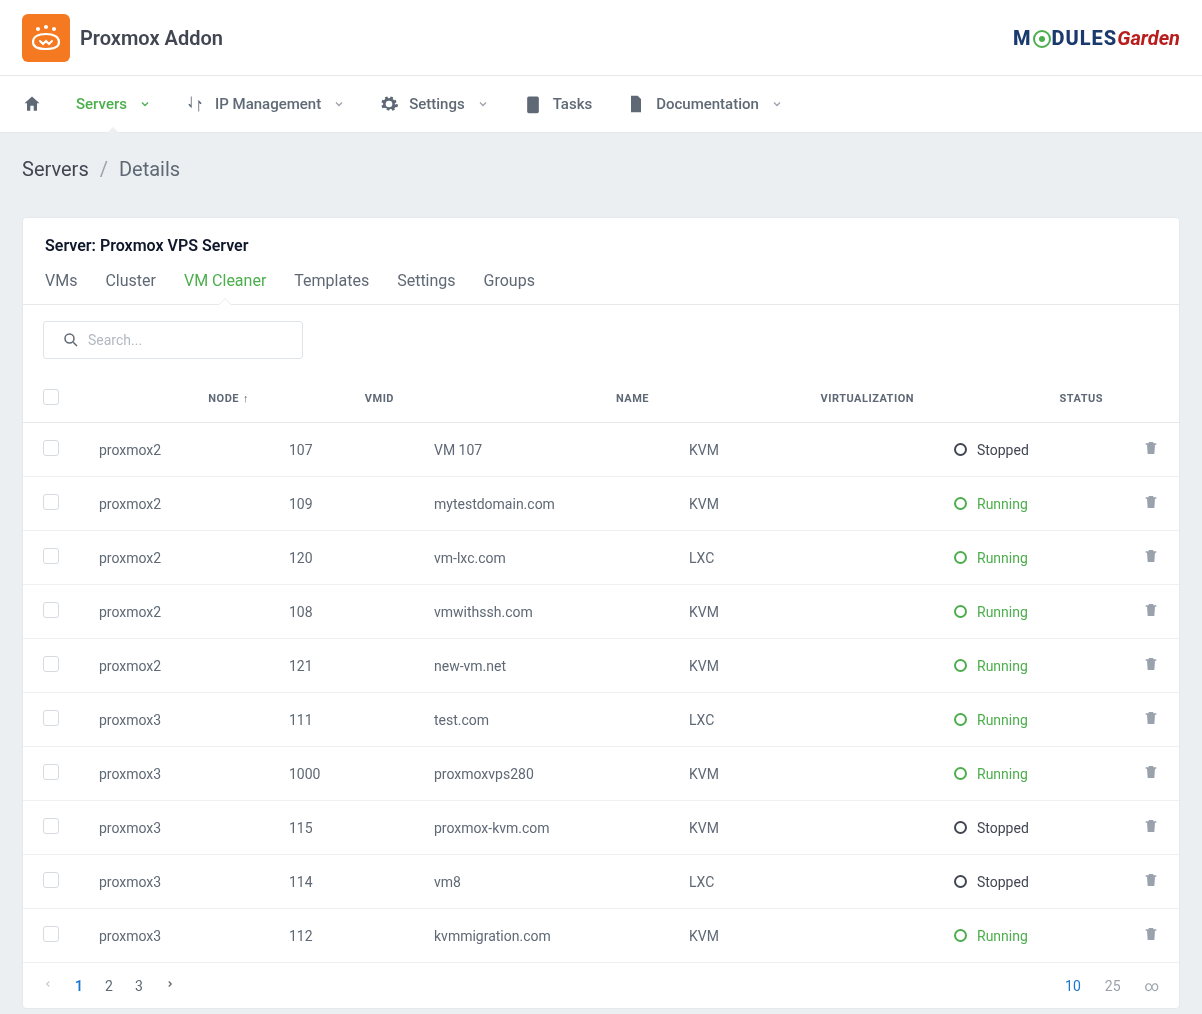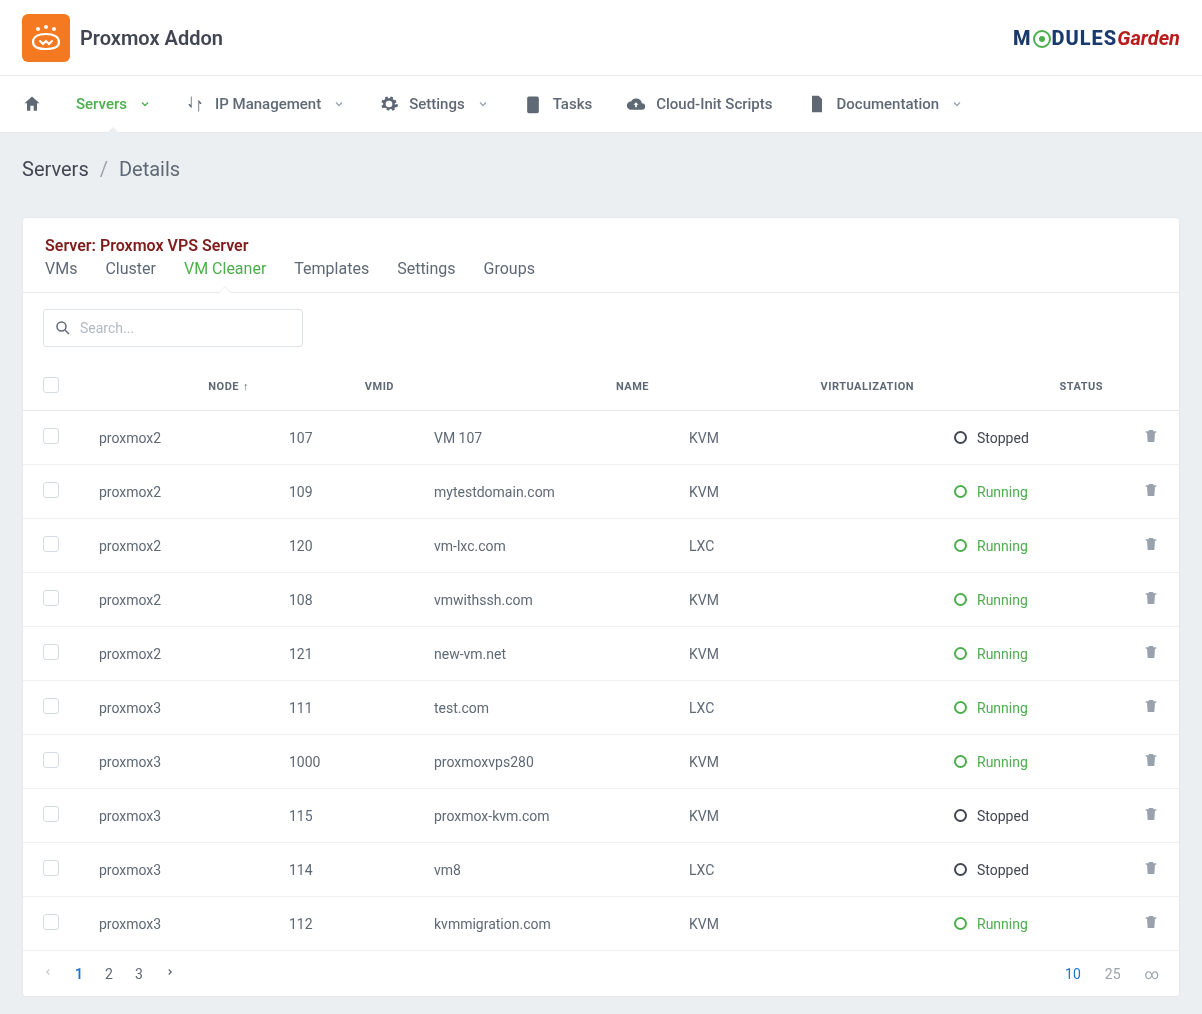--- a/index.html
+++ b/index.html
@@ -19,27 +19,27 @@
   .nav-item.active::after{content:"";position:absolute;bottom:-1px;left:50%;transform:translateX(-50%);width:0;height:0;border-left:6px solid transparent;border-right:6px solid transparent;border-bottom:6px solid #eceff1}
   .nav-item .lbl{font-weight:500;font-size:15px}
   .icon{display:inline-flex;align-items:center;justify-content:center}
   .chev{margin-left:2px}
   .page{padding:24px 22px}
   .breadcrumb{font-size:20px;color:#414652;margin-bottom:36px}
   .breadcrumb .sep{color:#9aa3ad;margin:0 6px}
   .breadcrumb .cur{color:#5f6975}
   .card{background:#fff;border:1px solid #e5e9ec;border-radius:4px}
   .card-header{padding:18px 22px 0 22px}
-  .card-title{font-size:16px;font-weight:600;color:#7f1d1d;margin-bottom:4px}
+  .card-title{font-size:16px;font-weight:600;color:#0f172a;margin-bottom:16px}
   .tabs{display:flex;gap:28px;border-bottom:1px solid #e5e9ec;padding:0 22px}
   .tab{padding:0 0 14px 0;color:#5f6975;cursor:pointer;font-size:16px;position:relative}
   .tab.active{color:#4cae4c}
   .tab.active::after{content:"";position:absolute;bottom:-1px;left:50%;transform:translateX(-50%);width:0;height:0;border-left:6px solid transparent;border-right:6px solid transparent;border-bottom:6px solid #fff;filter:drop-shadow(0 -1px 0 #e5e9ec)}
   .toolbar{padding:16px 20px}
-  .search{display:flex;align-items:center;border:1px solid #dfe4e8;border-radius:3px;height:38px;width:260px;padding:0 10px;gap:8px;color:#9aa3ad}
+  .search{display:flex;align-items:center;border:1px solid #dfe4e8;border-radius:3px;height:38px;width:260px;padding:0 18px;gap:8px;color:#9aa3ad}
   .search input{border:none;outline:none;flex:1;font-size:14px;color:#414652}
   .search input::placeholder{color:#b2b9c1}
   table{width:100%;border-collapse:collapse}
   thead th{text-align:right;font-size:11px;letter-spacing:.5px;color:#5f6975;font-weight:700;padding:14px 20px;border-bottom:1px solid #e5e9ec;text-transform:uppercase}
   tbody td{padding:16px 20px;border-bottom:1px solid #eef1f3;color:#5f6975;font-size:14px;vertical-align:middle}
   .chk{width:16px;height:16px;border:1px solid #d5dbe0;border-radius:3px;display:inline-block;background:#fff;cursor:pointer}
   .col-chk{width:46px}
   .status{display:flex;align-items:center;gap:10px}
   .status .ring{width:13px;height:13px;border:2px solid;border-radius:50%}
   .status.running{color:#4cae4c}
@@ -133,28 +133,20 @@
       <span class="icon">
         <svg width="20" height="20" viewBox="0 0 24 24" fill="#5f6975">
           <path d="M7 3h10a2 2 0 012 2v16a2 2 0 01-2 2H7a2 2 0 01-2-2V5a2 2 0 012-2zm2 5h6v2H9zm0 4h6v2H9z"></path>
         </svg>
       </span>
       <span class="lbl">Tasks</span>
     </div>
     <div class="nav-item">
       <span class="icon">
         <svg width="20" height="20" viewBox="0 0 24 24" fill="#5f6975">
-          <path d="M6 19a5 5 0 010-10 7 7 0 0113 2 4 4 0 010 8H6zm6-9l-3 3h2v3h2v-3h2l-3-3z"></path>
-        </svg>
-      </span>
-      <span class="lbl">Cloud-Init Scripts</span>
-    </div>
-    <div class="nav-item">
-      <span class="icon">
-        <svg width="20" height="20" viewBox="0 0 24 24" fill="#5f6975">
           <path d="M6 2h8l4 4v16H6V2zm2 8h8v2H8zm0 4h8v2H8z"></path>
         </svg>
       </span>
       <span class="lbl">Documentation</span>
       <span class="icon chev">
         <svg width="12" height="12" viewBox="0 0 24 24" fill="none" stroke="#9aa3ad" stroke-width="2.5">
           <polyline points="6 9 12 15 18 9"></polyline>
         </svg>
       </span>
     </div>

